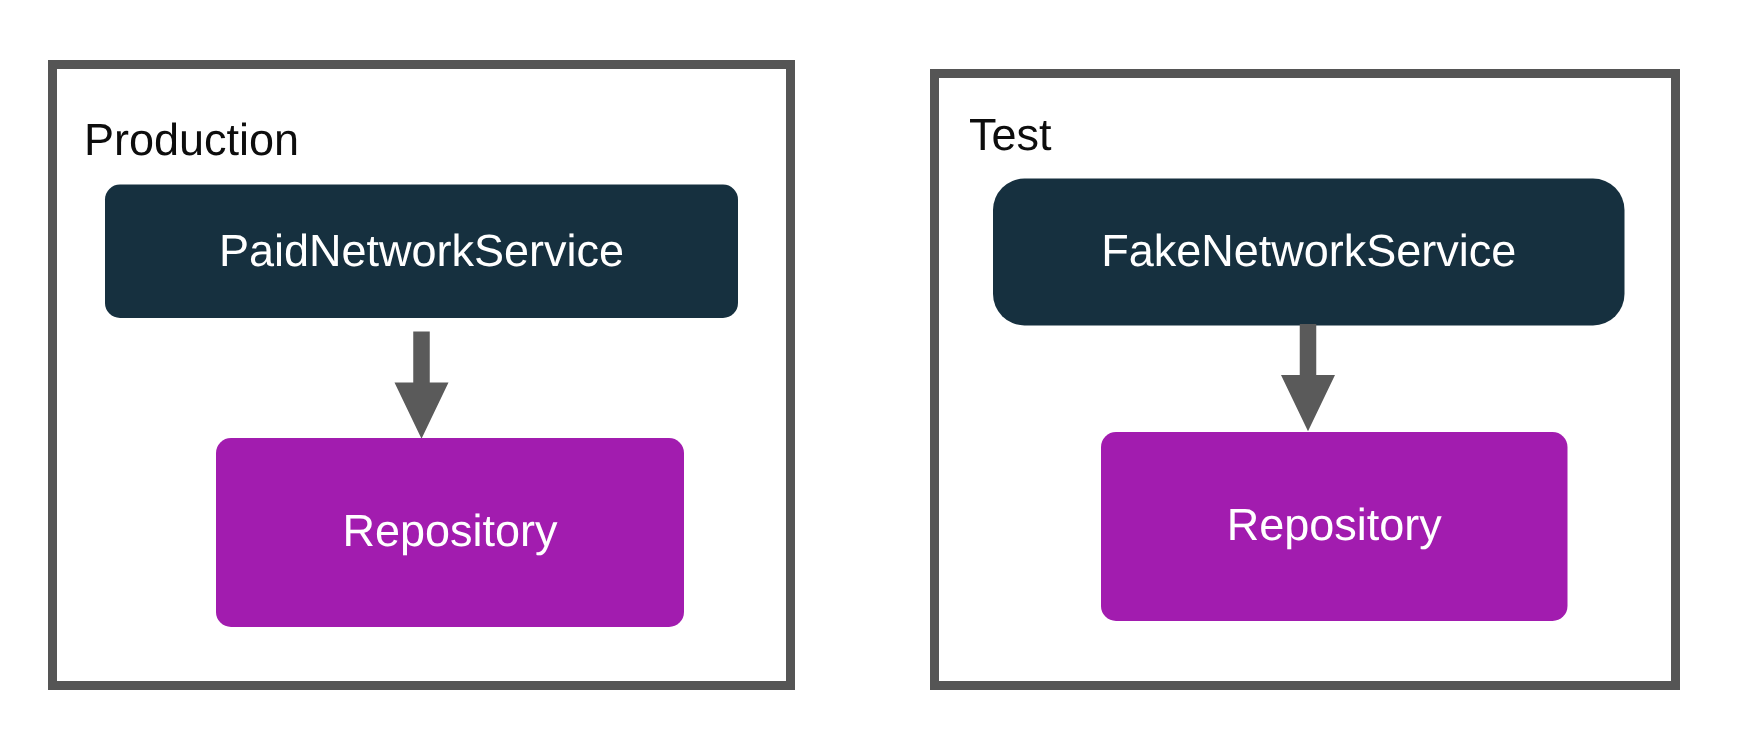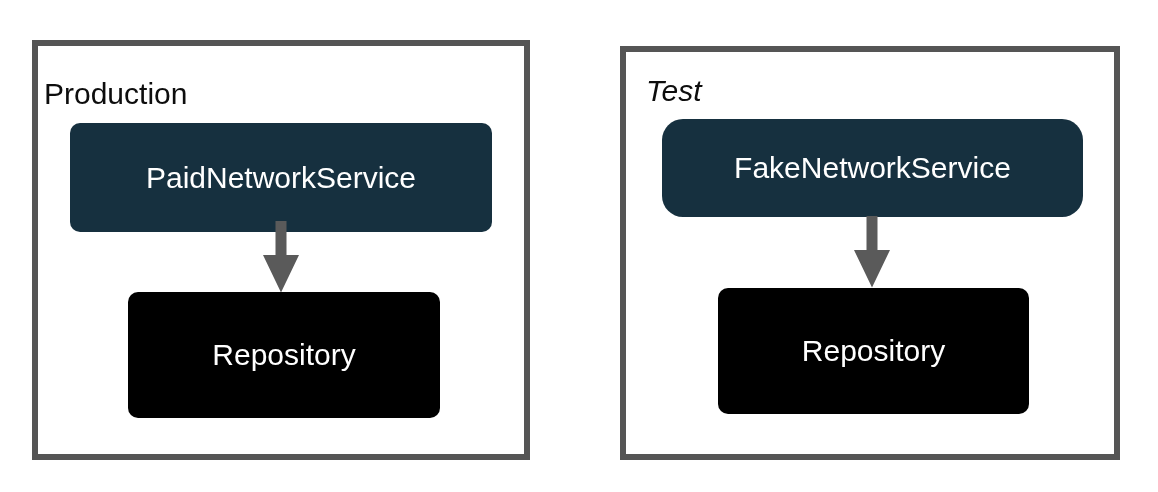--- a/index.html
+++ b/index.html
@@ -45,57 +45,58 @@
     font-size: 30px;
     line-height: 34px;
     font-family: "Liberation Sans", sans-serif;
     white-space: nowrap;
     text-align: center;
   }
   .node.dark {
     background: #16303f;
   }
   .node.green {
-    background: #000000;
+    background: #a21caf;
+    margin-left: 16px;
   }
   .arrow {
     position: absolute;
     pointer-events: none;
   }
   .arrow svg {
     display: block;
     overflow: visible;
   }
 </style>
 </head>
 <body>
 
 <div id="canvas">
 
   <div class="panel" style="left:32px; top:40px; width:498px; height:420px;"></div>
 
-  <div class="panel-label" style="left:44px; top:77px;">Production</div>
+  <div class="panel-label" style="left:56px; top:77px;">Production</div>
 
-  <div class="node dark" style="left:70px; top:123px; width:422px; height:109px;">
+  <div class="node dark" style="left:70px; top:123px; width:422px; height:89px;">
     <span>PaidNetworkService</span>
   </div>
 
   <div class="arrow" style="left:258px; top:221px; width:46px; height:72px;">
     <svg width="46" height="72" viewBox="0 0 46 72" xmlns="http://www.w3.org/2000/svg">
       <path d="M17.5 0 L28.5 0 L28.5 34 L41 34 L23 71.5 L5 34 L17.5 34 Z" fill="#5a5a5a"></path>
     </svg>
   </div>
 
   <div class="node green" style="left:128px; top:292px; width:312px; height:126px;">
     <span>Repository</span>
   </div>
 
   <div class="panel" style="left:620px; top:46px; width:500px; height:414px;"></div>
 
-  <div class="panel-label" style="left:646px; top:74px;font-style:italic;">Test</div>
+  <div class="panel-label" style="left:646px; top:74px;">Test</div>
 
   <div class="node dark" style="left:662px; top:119px; width:421px; height:98px;border-radius:21px;">
     <span>FakeNetworkService</span>
   </div>
 
   <div class="arrow" style="left:849px; top:216px; width:46px; height:72px;">
     <svg width="46" height="72" viewBox="0 0 46 72" xmlns="http://www.w3.org/2000/svg">
       <path d="M17.5 0 L28.5 0 L28.5 34 L41 34 L23 71.5 L5 34 L17.5 34 Z" fill="#5a5a5a"></path>
     </svg>
   </div>

